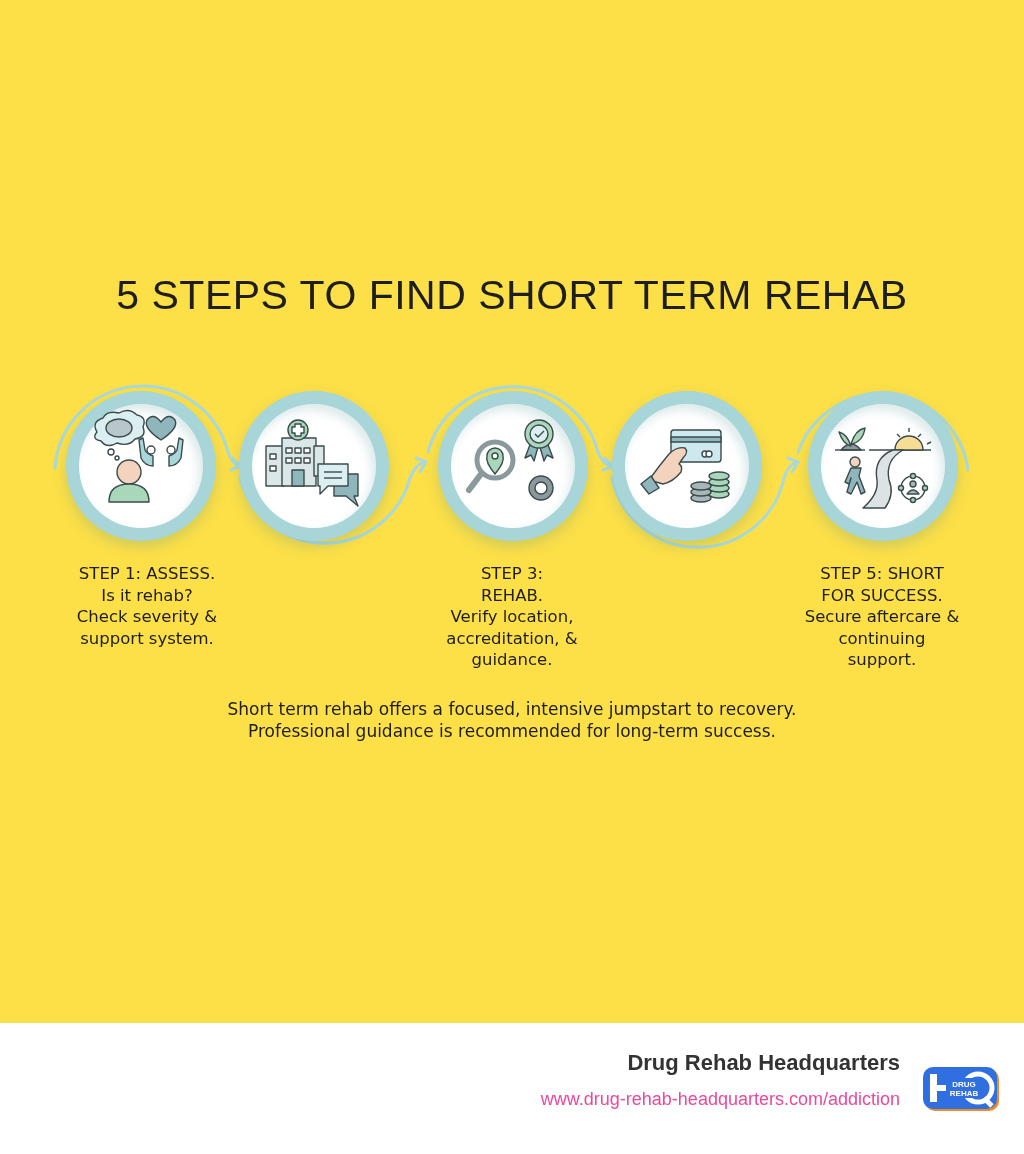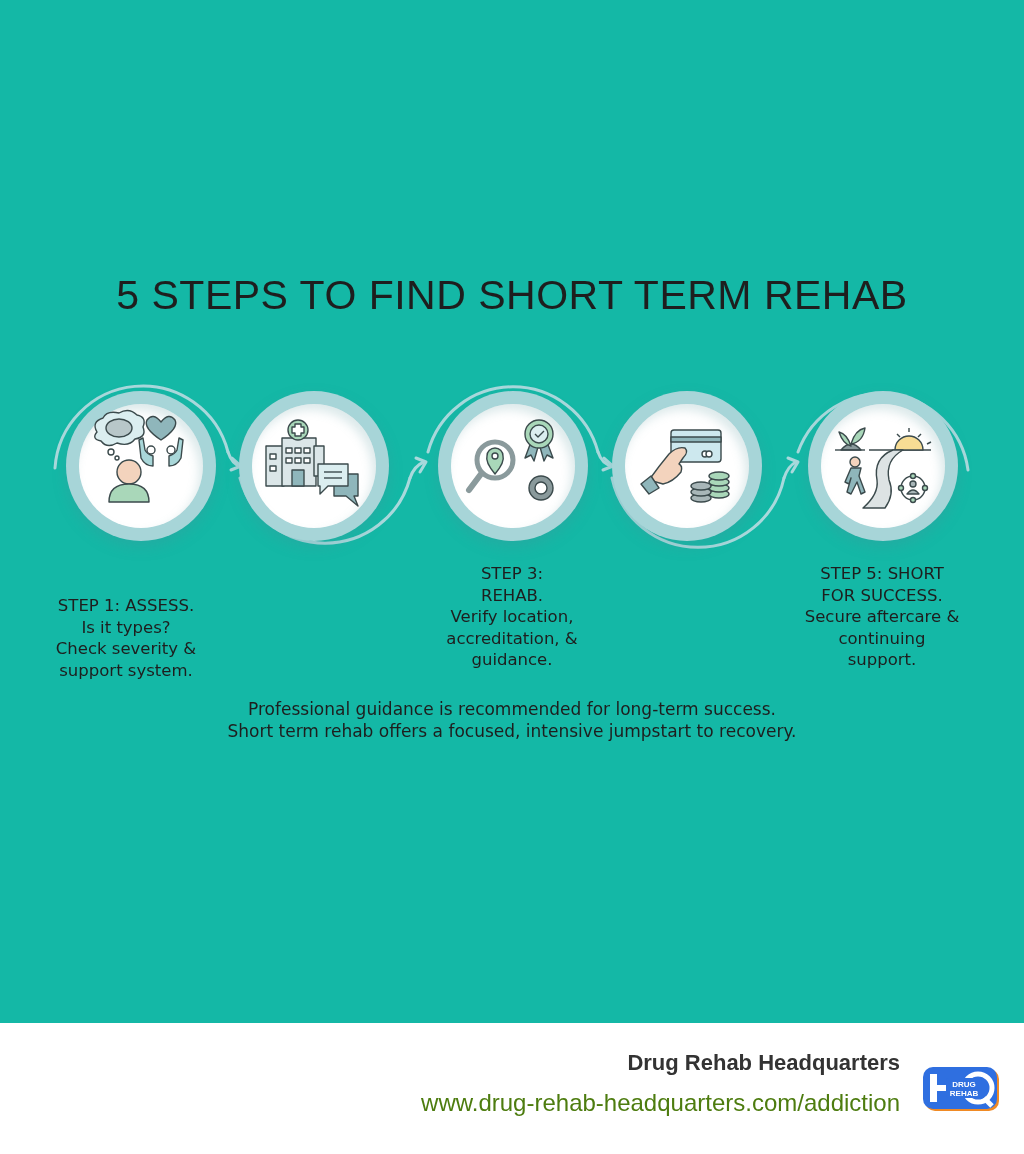--- a/index.html
+++ b/index.html
@@ -1,27 +1,27 @@
 <!DOCTYPE html>
 <html><head>
 <meta charset="utf-8">
 <style>
   html, body { margin:0; padding:0; }
   body { width:1024px; height:1154px; position:relative; overflow:hidden; background:#ffffff; font-family:"DejaVu Sans", sans-serif; }
-  .canvas { position:absolute; left:0; top:0; width:1024px; height:1023px; background:#14b8a6; }
+  .canvas { position:absolute; left:0; top:0; width:1024px; height:1023px; background:#fde047; }
   .title { position:absolute; left:0; top:272px; width:1024px; text-align:center; font-family:"Liberation Sans", sans-serif; font-size:41px; color:#1e1e1e; letter-spacing:0.5px; }
   .flow { position:absolute; left:0; top:370px; width:1024px; height:190px; }
   .flow svg { position:absolute; left:0; top:0; }
   .circle { position:absolute; width:150px; height:150px; border-radius:50%; background:#a7d5d8; box-shadow:0 6px 14px rgba(80,140,150,0.25); }
   .circle .inner { position:absolute; left:13px; top:13px; width:124px; height:124px; border-radius:50%; background:#ffffff; box-shadow: inset -4px 6px 10px rgba(120,170,175,0.25); }
   .circle .inner svg { position:absolute; left:0; top:0; }
   .step { position:absolute; top:563px; width:170px; text-align:center; font-family:"DejaVu Sans", sans-serif; font-size:16.5px; line-height:21.5px; color:#1e1e1e; }
   .summary { position:absolute; left:0; top:698px; width:1024px; text-align:center; font-size:17px; line-height:22px; color:#1e1e1e; }
   .footer-title { position:absolute; right:124px; top:1050px; font-family:"Liberation Sans", sans-serif; font-weight:bold; font-size:22px; color:#333333; }
-  .footer-url { position:absolute; right:124px; top:1089px; font-family:"Liberation Sans", sans-serif; font-size:24px; color:#4d7c0f; }
+  .footer-url { position:absolute; right:124px; top:1089px; font-family:"Liberation Sans", sans-serif; font-size:18px; color:#ec4899; }
   .logo { position:absolute; left:922px; top:1066px; width:80px; height:50px; }
 </style>
 </head>
 <body>
 
 <div class="canvas">
 
   <div class="title">5 STEPS TO FIND SHORT TERM REHAB</div>
 
   <div class="flow">
@@ -167,44 +167,44 @@
             <circle cx="92" cy="72" r="2.5" fill="#a9d7b9"></circle>
               <circle cx="92" cy="96" r="2.5" fill="#a9d7b9"></circle>
             <circle cx="80" cy="84" r="2.5" fill="#a9d7b9"></circle>
               <circle cx="104" cy="84" r="2.5" fill="#a9d7b9"></circle>
           </g>
         </svg>
       </div>
     </div>
   </div>
 
-  <div class="step" style="left:41px;margin-top:32px;">
+  <div class="step" style="left:62px;">
     <div>STEP 1: ASSESS.</div>
-    <div>Is it types?</div>
+    <div>Is it rehab?</div>
     <div>Check severity &amp;</div>
     <div>support system.</div>
   </div>
   <div class="step" style="left:427px;">
     <div>STEP 3:</div>
     <div>REHAB.</div>
     <div>Verify location,</div>
     <div>accreditation, &amp;</div>
     <div>guidance.</div>
   </div>
   <div class="step" style="left:797px;">
     <div>STEP 5: SHORT</div>
     <div>FOR SUCCESS.</div>
     <div>Secure aftercare &amp;</div>
     <div>continuing</div>
     <div>support.</div>
   </div>
 
   <div class="summary">
+    <div>Short term rehab offers a focused, intensive jumpstart to recovery.</div>
     <div>Professional guidance is recommended for long-term success.</div>
-    <div>Short term rehab offers a focused, intensive jumpstart to recovery.</div>
   </div>
 </div>
 
 <div class="footer-title">Drug Rehab Headquarters</div>
 <div class="footer-url">www.drug-rehab-headquarters.com/addiction</div>
 <div class="logo">
   <svg width="80" height="50" viewBox="0 0 80 50">
     <rect x="3" y="3" width="74" height="42" rx="10" fill="#f08a24"></rect>
     <rect x="1" y="1" width="74" height="42" rx="10" fill="#2f6fe0"></rect>
     <rect x="8" y="8" width="7" height="28" fill="#ffffff"></rect>

